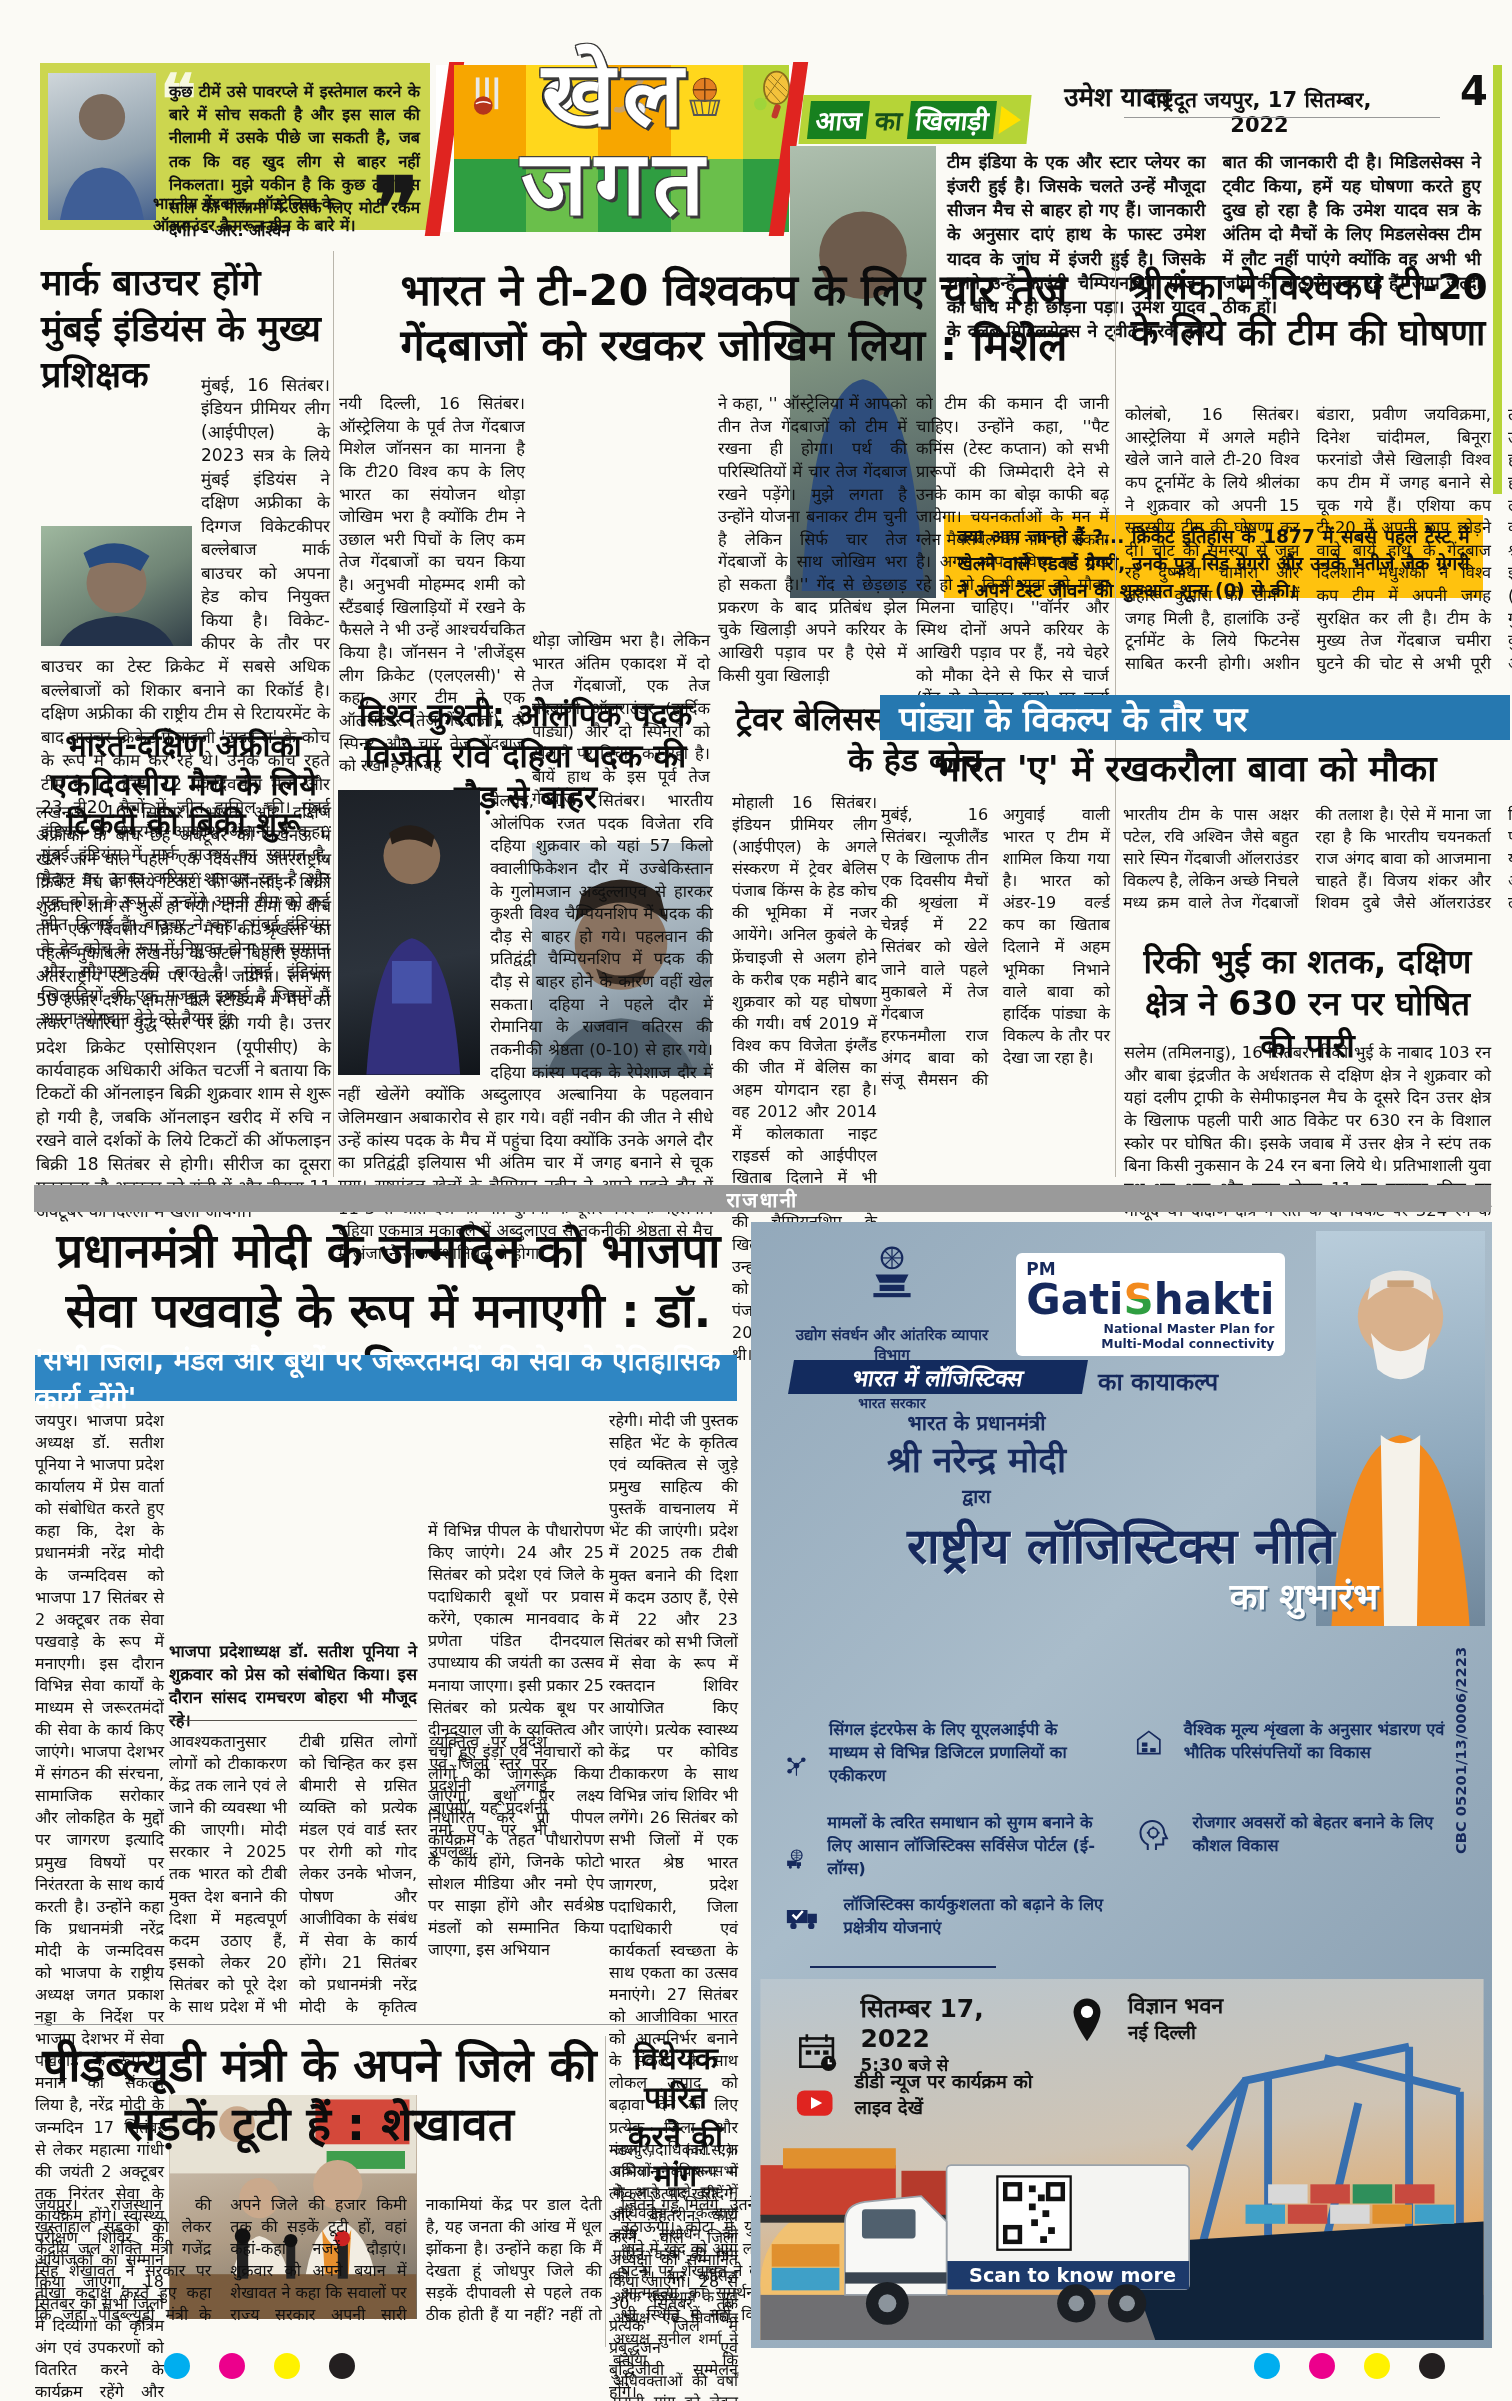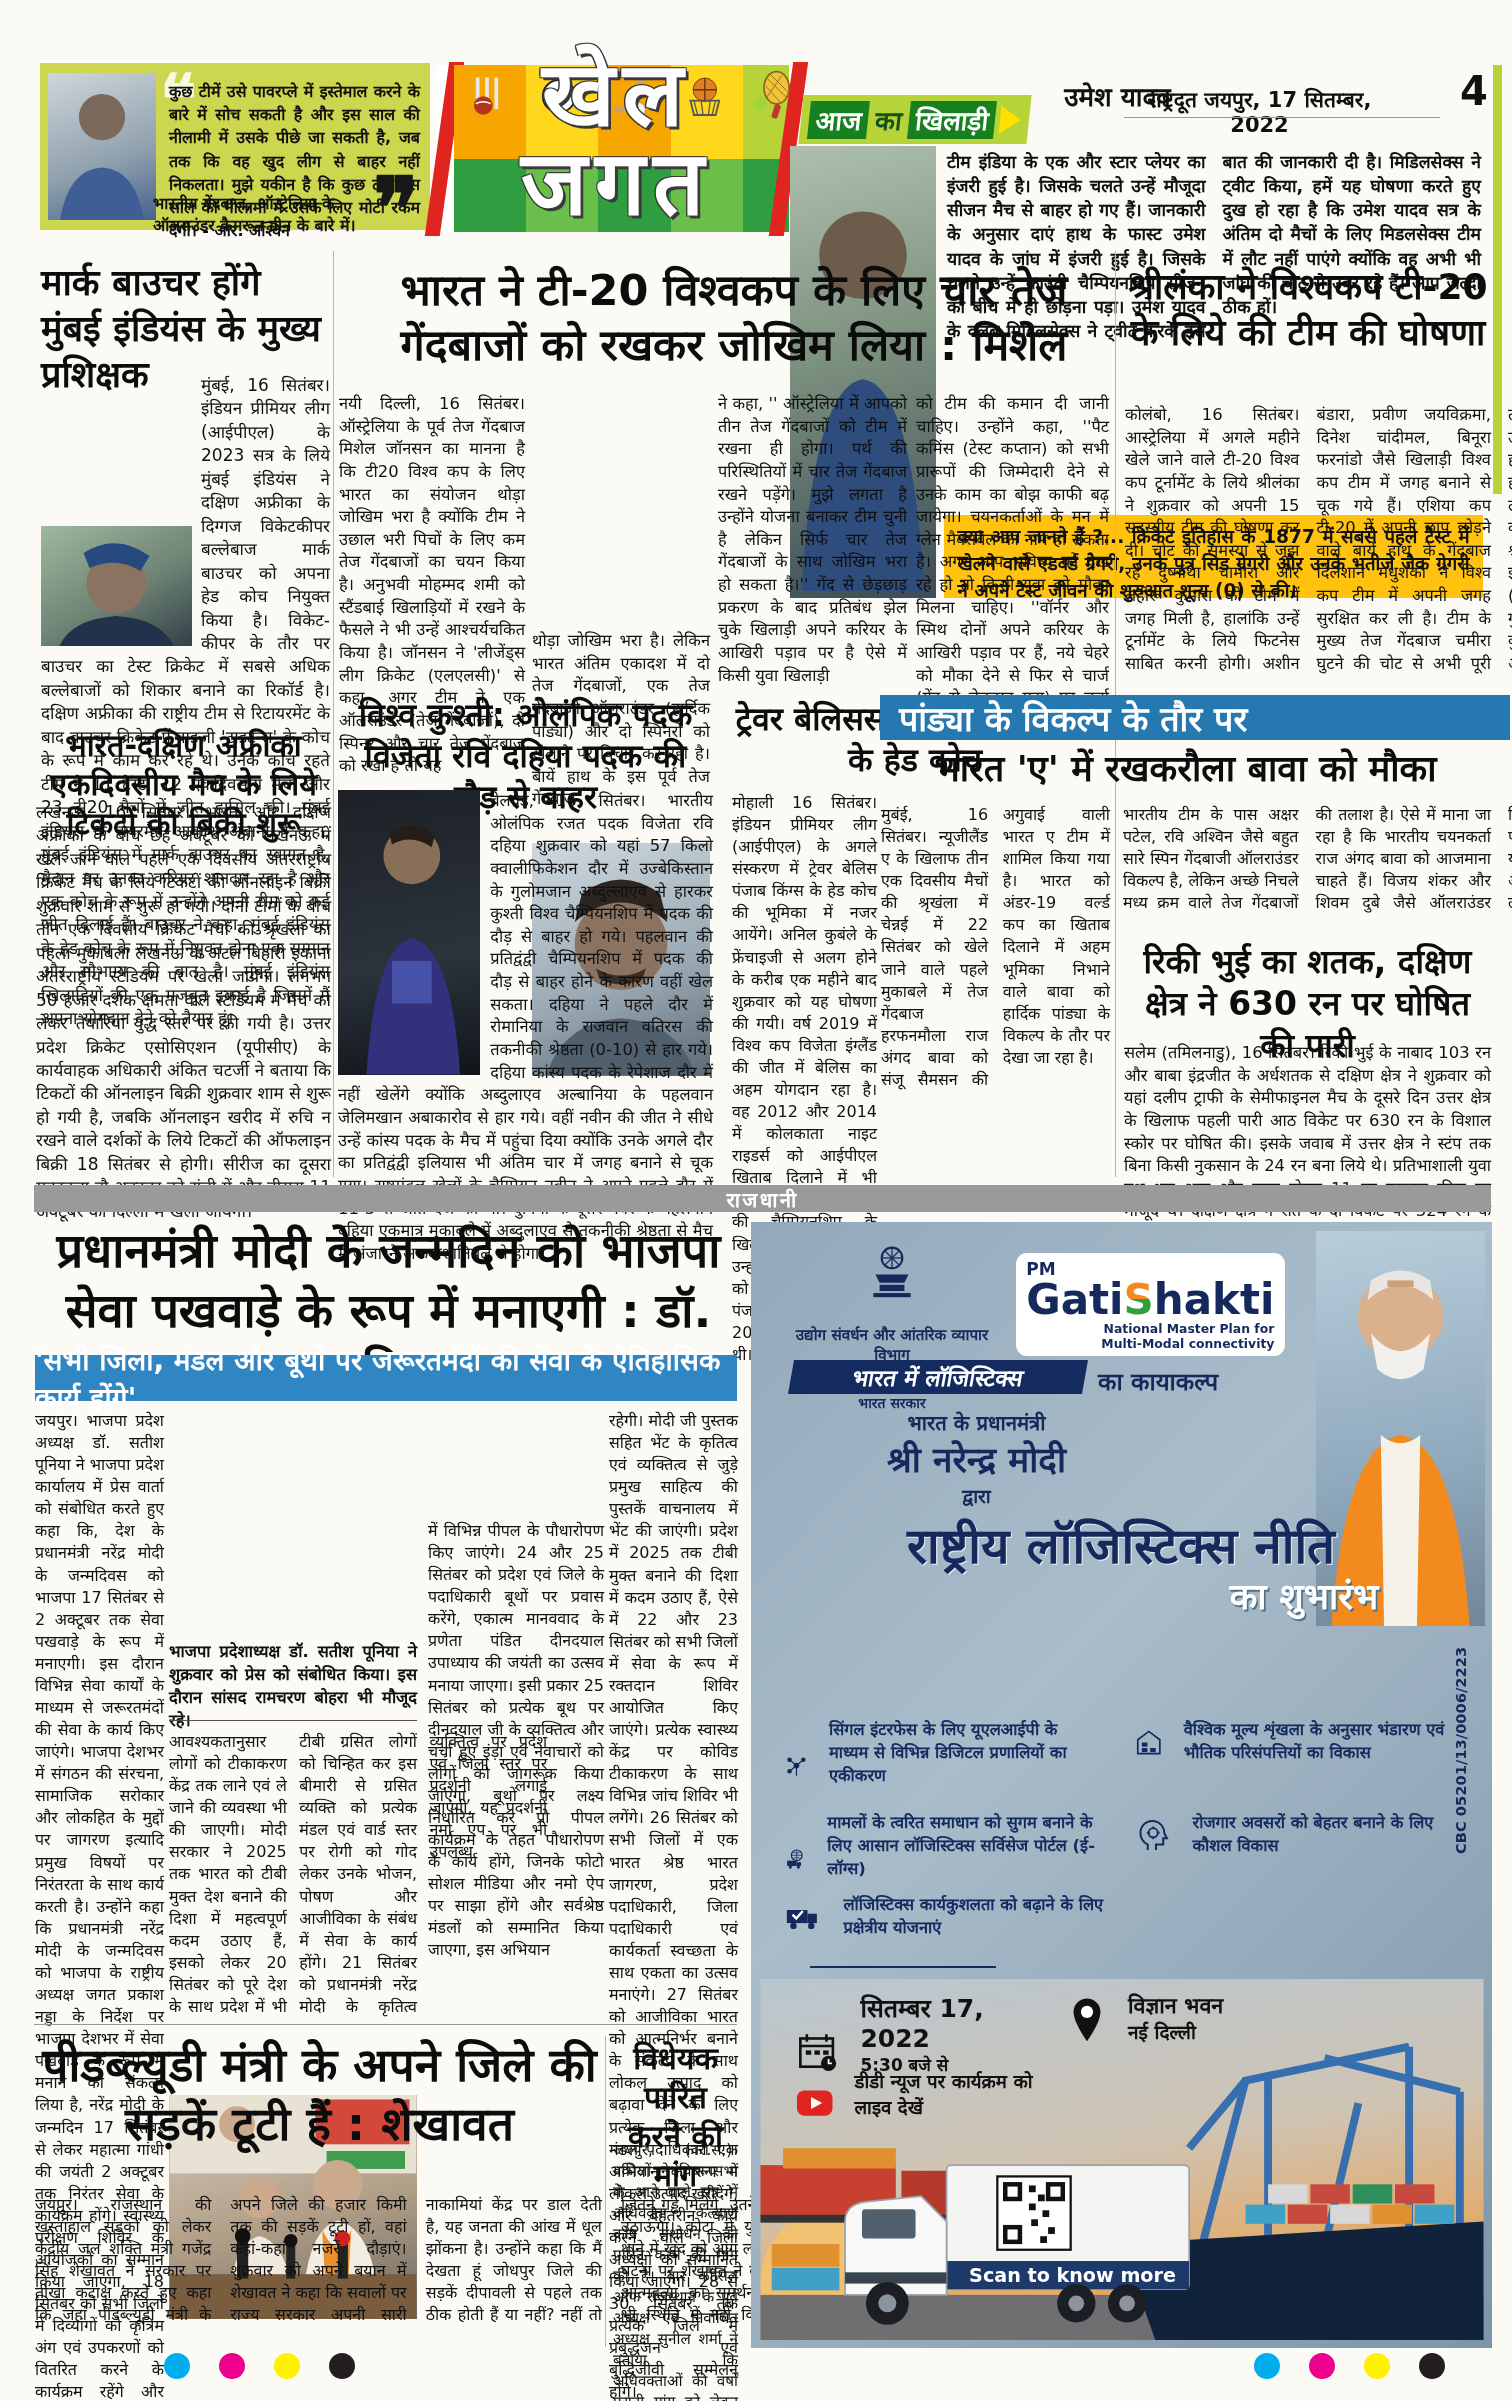--- a/index.html
+++ b/index.html
@@ -246,21 +246,21 @@
         <path d="M14 34 h32 l-4 8 h-24 Z" fill="#16295c"></path>
           <rect x="18" y="44" width="24" height="6" fill="#16295c"></rect>
           <rect x="12" y="52" width="36" height="4" fill="#16295c"></rect>
       </svg>
       <div class="ad-navy" style="font-size:15.2px;font-weight:800;margin-top:12px;">उद्योग संवर्धन और आंतरिक व्यापार विभाग</div>
       <div class="ad-navy" style="font-size:14.7px;font-weight:800;margin-top:4.5px;">वाणिज्य एवं उद्योग मंत्रालय</div>
       <div class="ad-navy" style="font-size:14px;font-weight:800;margin-top:4.5px;">भारत सरकार</div>
     </div>
 
     <div class="abs" style="left:265px;top:31px;width:271px;">
-      <div style="background:#fff;border-radius:11px;padding:5.6px 10.2px;display:inline-block;">
+      <div style="background:#fff;border-radius:6px;padding:5.6px 10.2px;display:inline-block;">
         <div class="ad-navy" style="font-size:17px;font-weight:800;">PM</div>
         <div style="font-weight:900;font-size:42px;line-height:1;">
           <span class="ad-navy">Gati</span><span style="background:linear-gradient(#f28a1e 50%,#2f9e41 50%);-webkit-background-clip:text;background-clip:text;color:transparent;">S</span><span class="ad-navy">hakti</span>
         </div>
         <div class="ad-navy" style="font-size:12.4px;font-weight:700;text-align:right;">National Master Plan for</div>
         <div class="ad-navy" style="font-size:12.4px;font-weight:700;text-align:right;">Multi-Modal connectivity</div>
       </div>
     </div>
 
     <div class="abs photo" style="left:565px;top:8.5px;width:169px;height:395px;background:linear-gradient(170deg,#b9cddb,#8fa9bd 60%,#70879b);">

